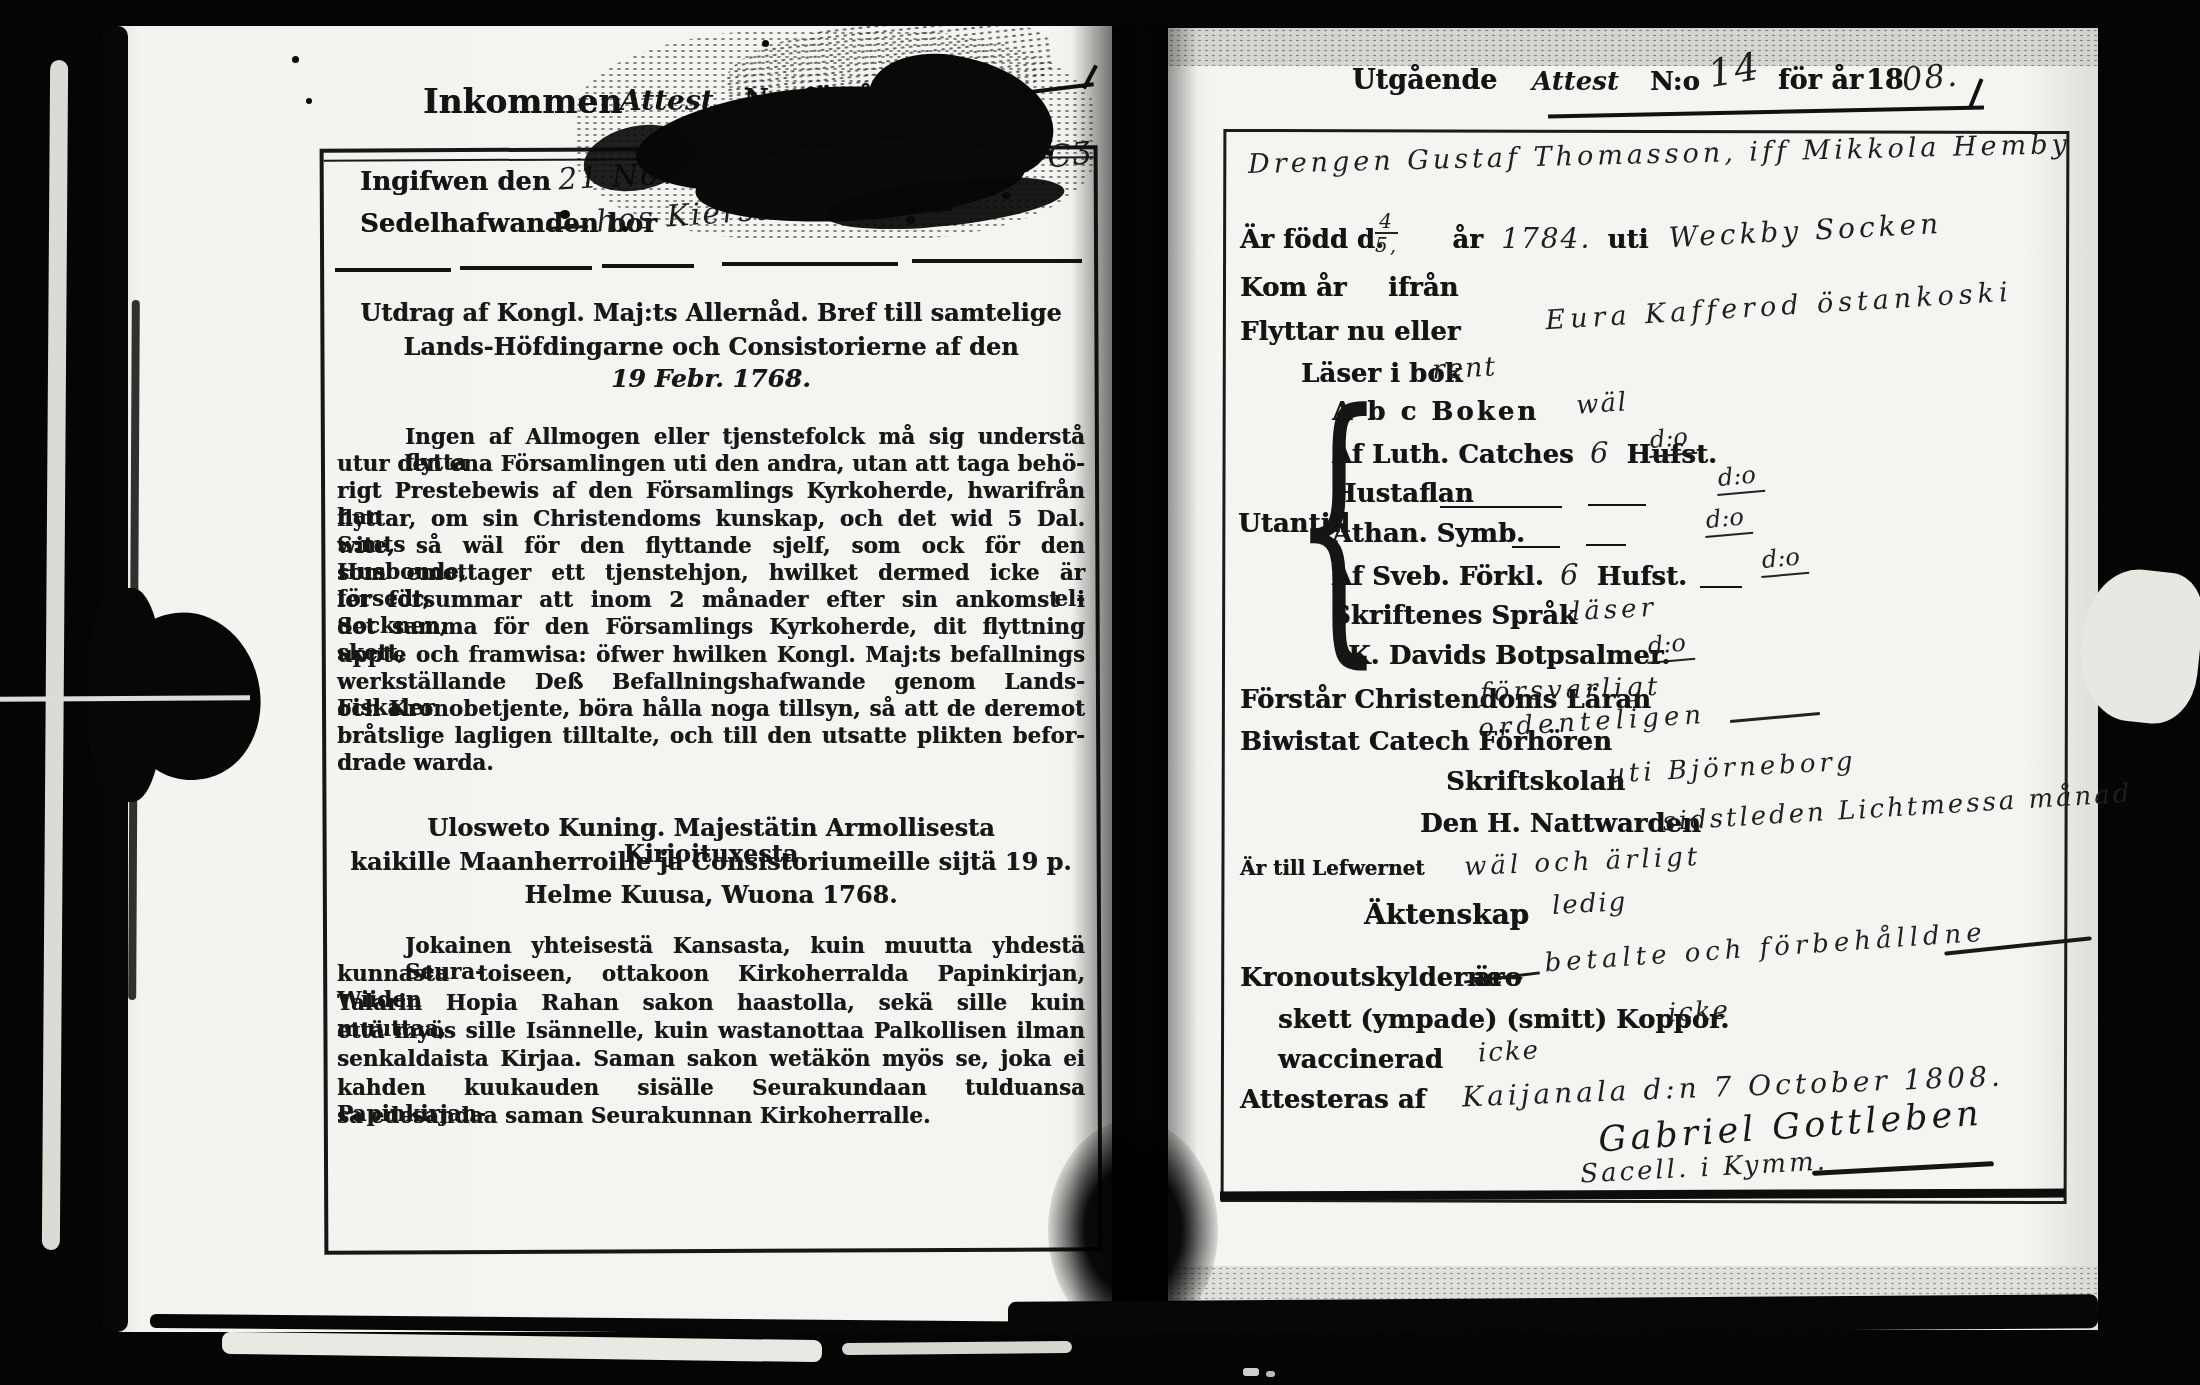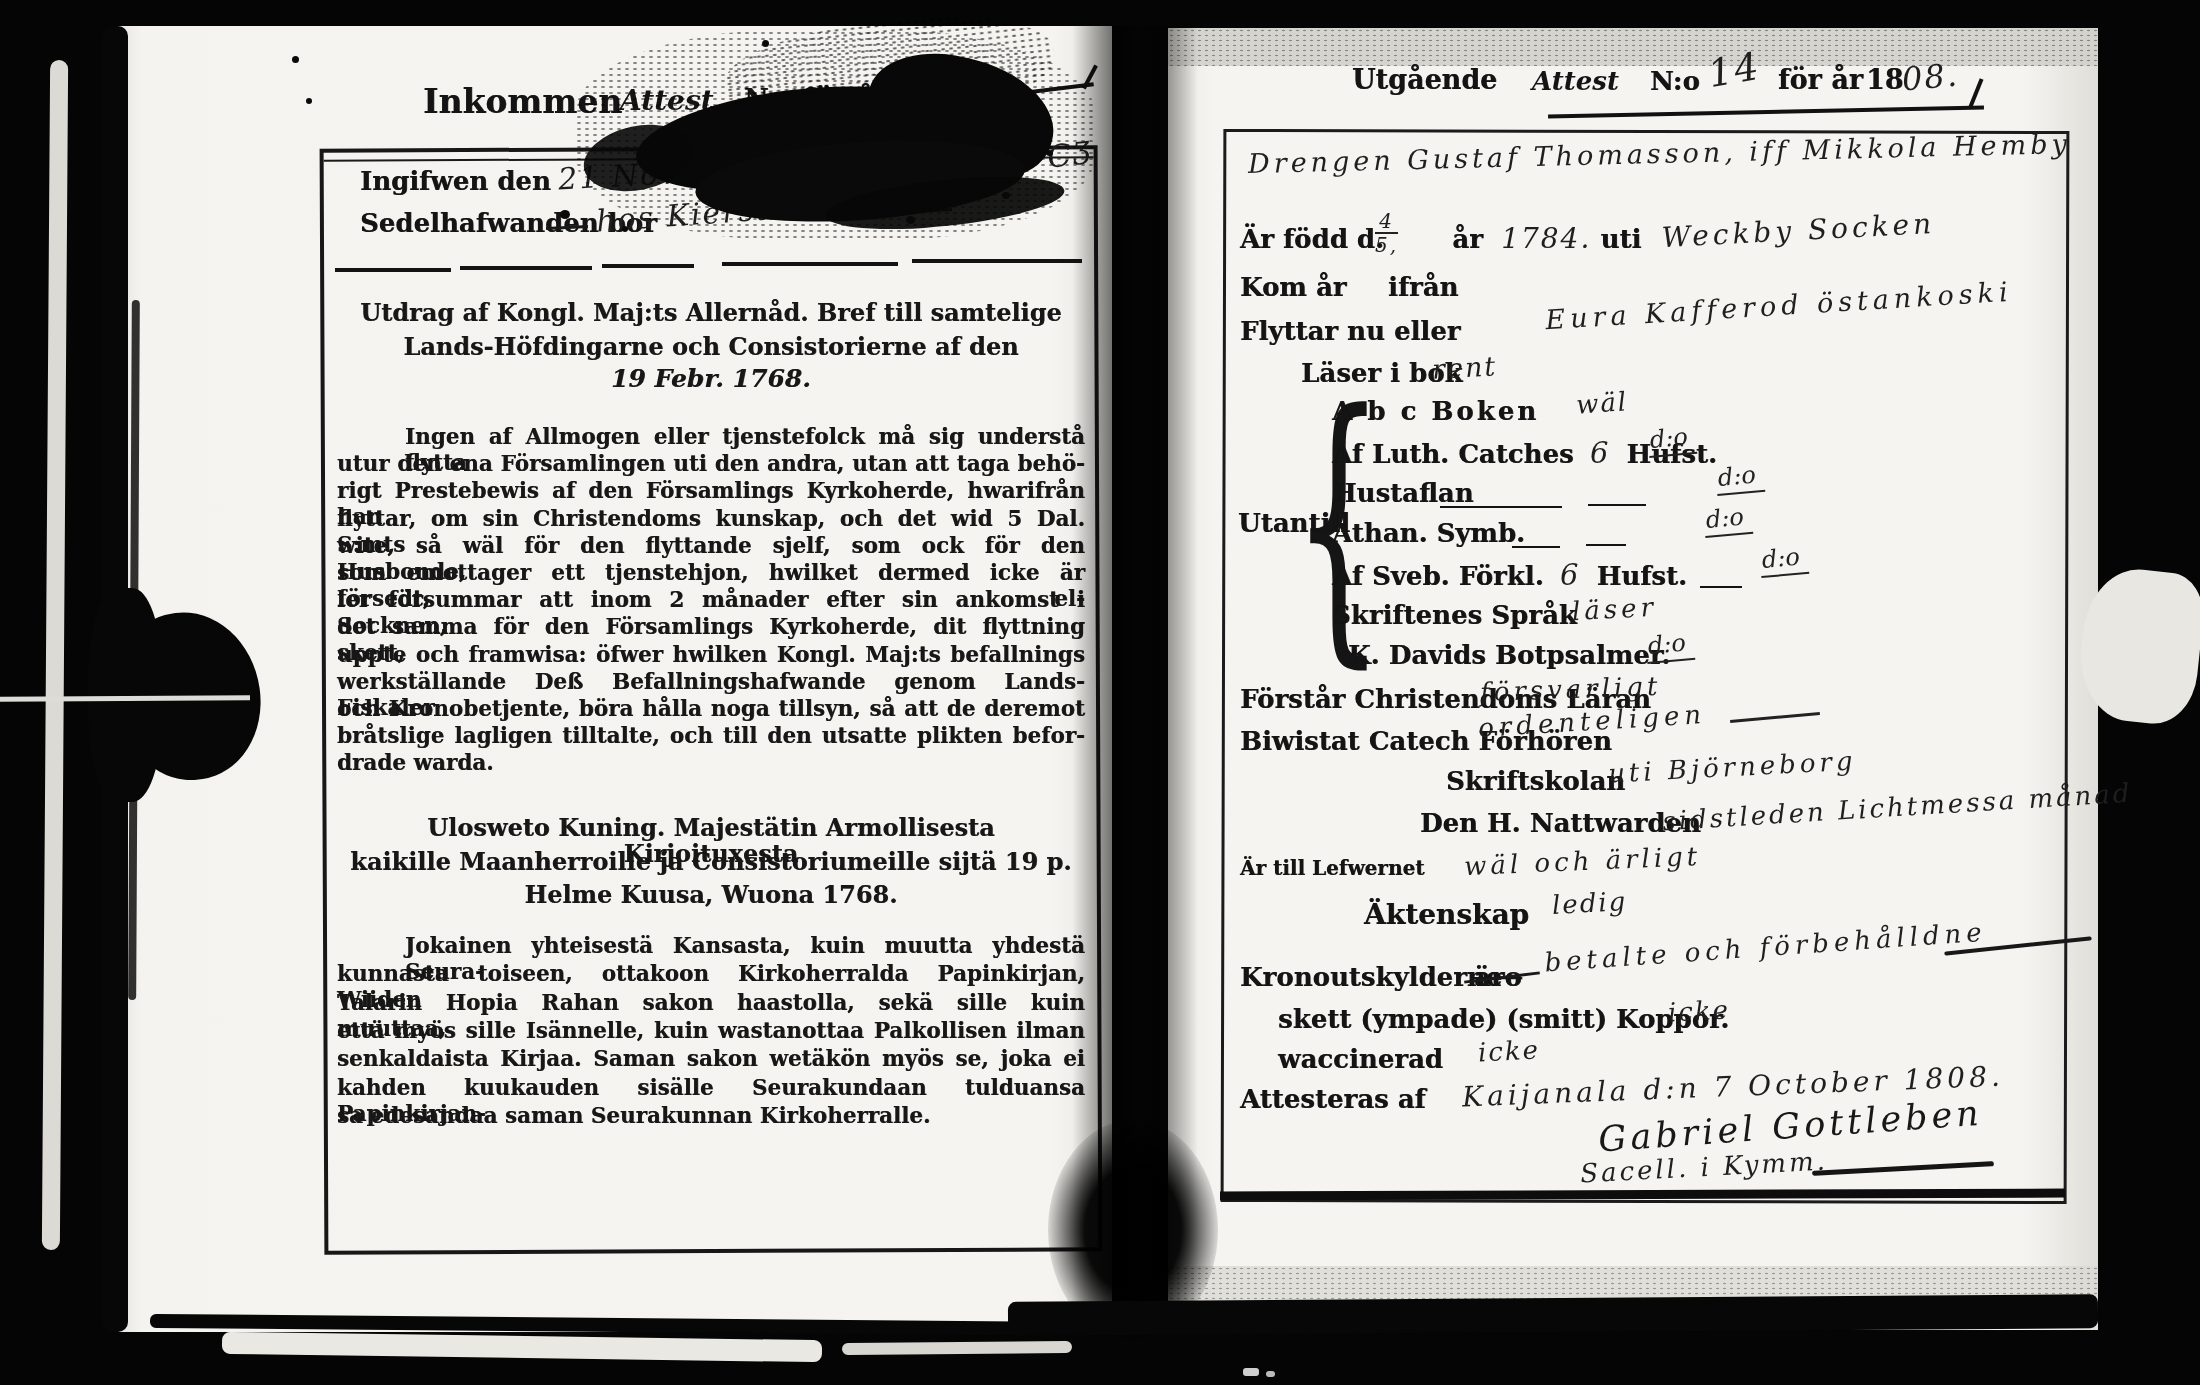--- a/index.html
+++ b/index.html
@@ -106,21 +106,21 @@
 <span class="hw abs" style="left:1248px;top:138px;font-size:27px;letter-spacing:4px;transform:rotate(-1.4deg);z-index:3">Drengen Gustaf Thomasson, iff Mikkola Hemby</span>
 
 <div class="abs" style="left:1240px;top:222px;font-size:26px;z-index:3">
   <span class="bl">Är född d.</span>
   <span class="abs" style="left:135px;top:-12px;text-align:center">
     <span class="hw" style="display:block;font-size:20px;border-bottom:2px solid #222;padding:0 4px;line-height:22px">4</span>
     <span class="hw" style="display:block;font-size:20px;line-height:22px">5,</span>
   </span>
   <span class="bl" style="margin-left:60px">år</span>
   <span class="hw" style="font-size:28px;margin-left:10px">1784.</span>
-  <span class="bl" style="margin-left:1px">uti</span>
+  <span class="bl" style="margin-left:8px">uti</span>
   <span class="hw" style="font-size:28px;margin-left:12px;display:inline-block;transform:rotate(-3deg) translateY(-8px);letter-spacing:4px">Weckby Socken</span>
 </div>
 
 <span class="bl abs" style="left:1240px;top:272px;font-size:26px;z-index:3">Kom år</span>
 <span class="bl abs" style="left:1388px;top:272px;font-size:26px;z-index:3">ifrån</span>
 
 <span class="bl abs" style="left:1240px;top:316px;font-size:26px;z-index:3">Flyttar nu eller</span>
 <span class="hw abs" style="left:1545px;top:290px;font-size:27px;letter-spacing:5px;transform:rotate(-3.5deg);z-index:3">Eura Kafferod östankoski</span>
 
 <span class="bl abs" style="left:1301px;top:358px;font-size:26px;z-index:3">Läser i bok</span>

